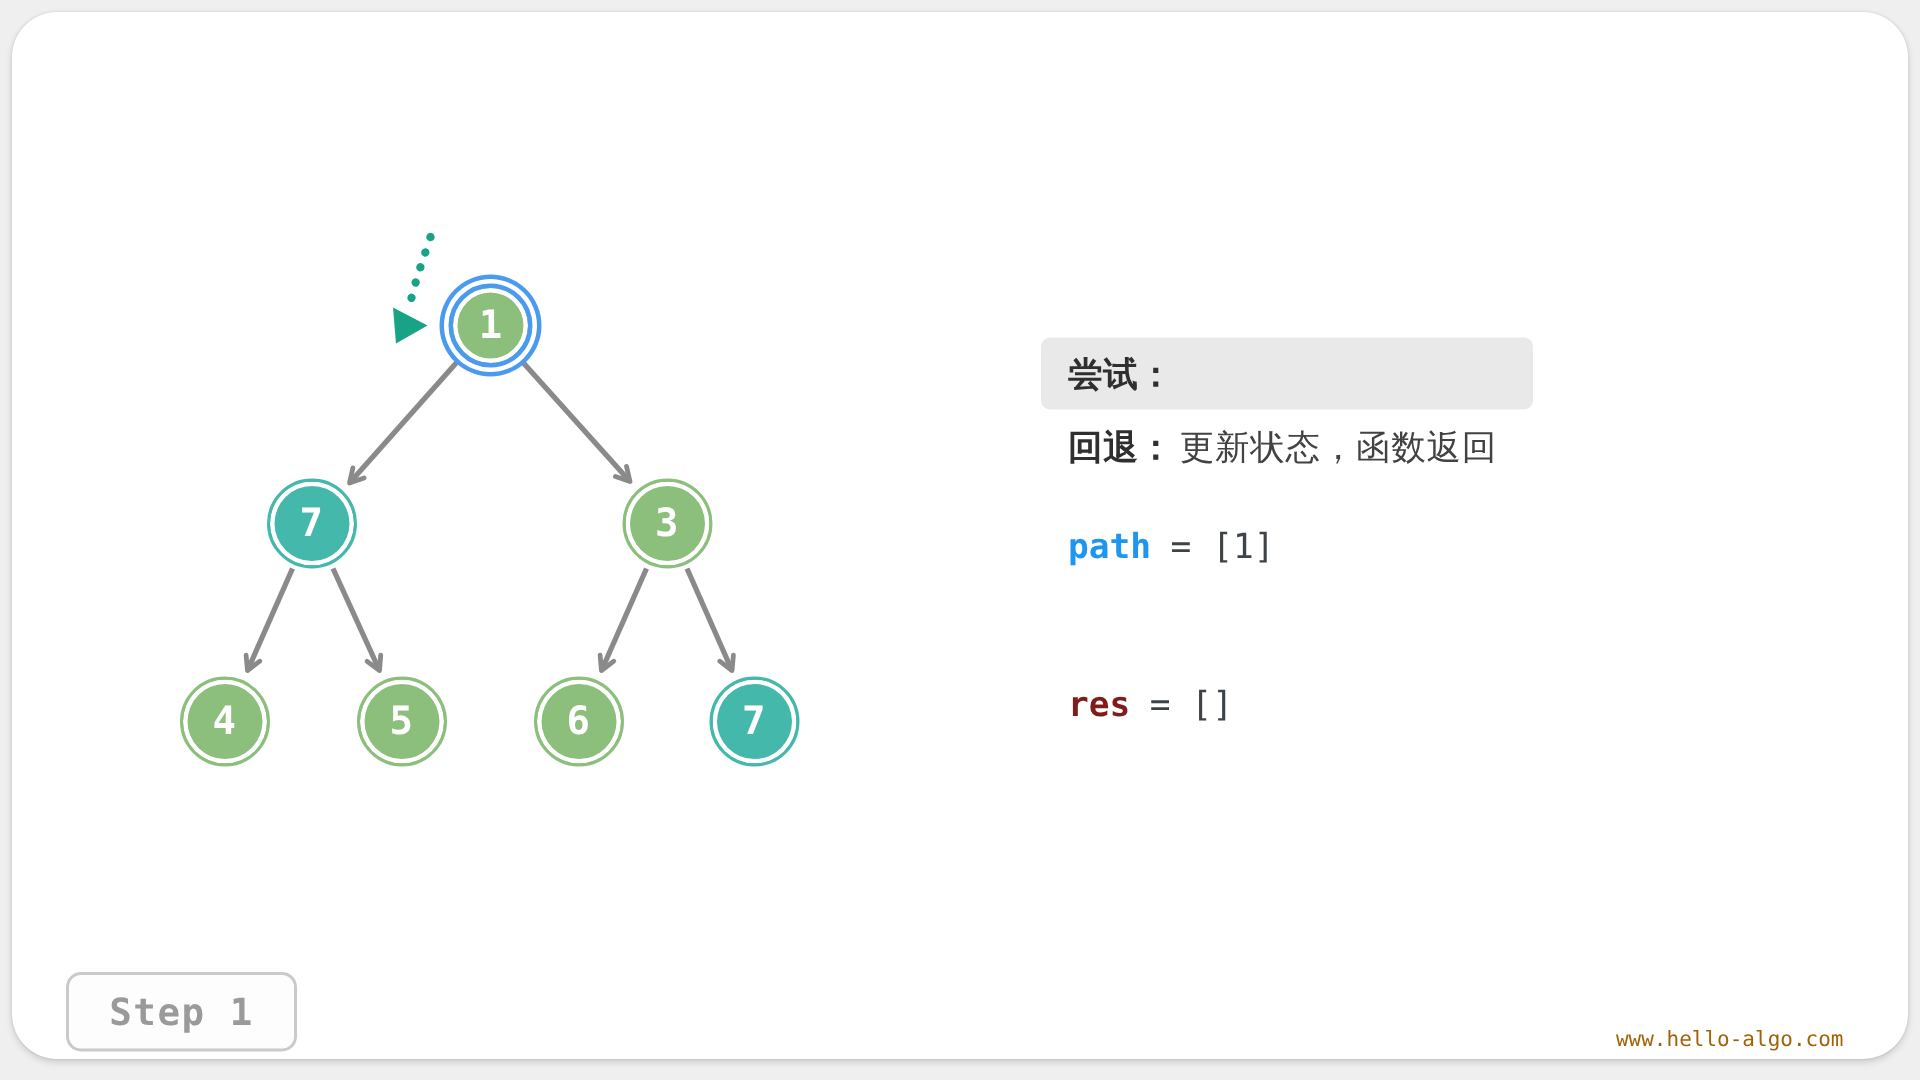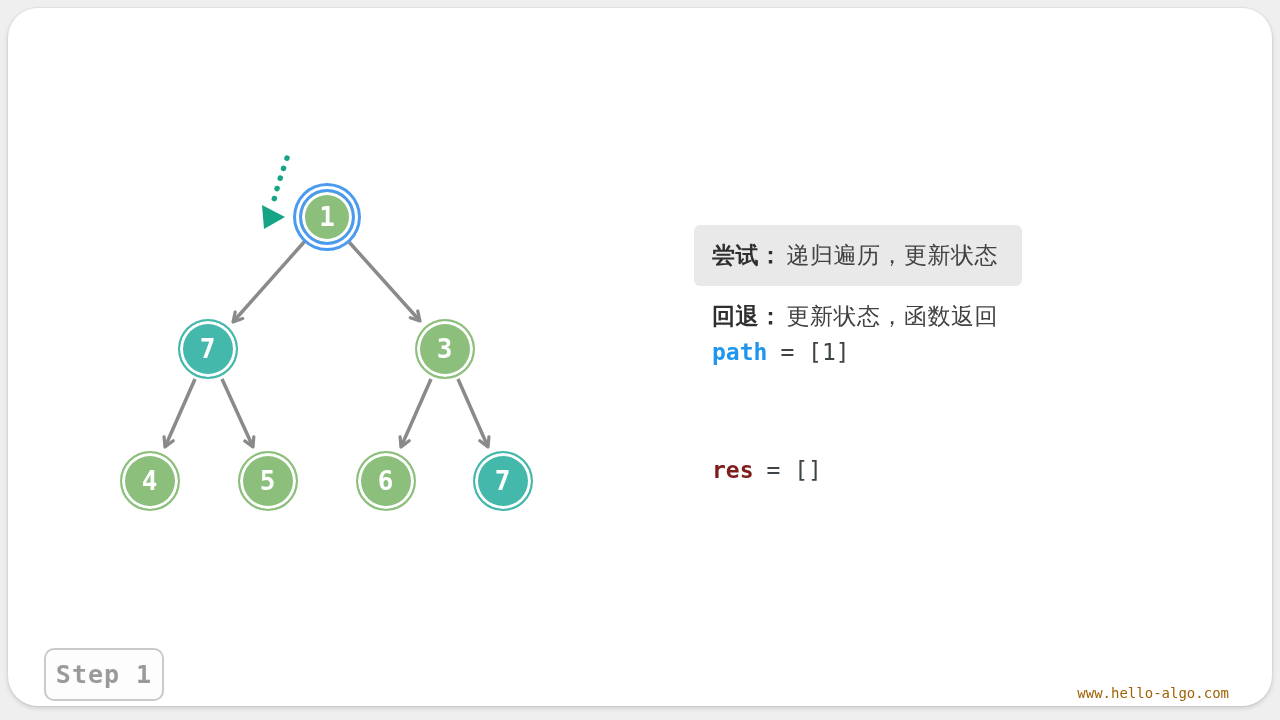--- a/index.html
+++ b/index.html
@@ -49,42 +49,42 @@
   
   .legend-line {
     position: absolute;
     display: flex; align-items: center;
     font-size: 23px; color: #424242;
     letter-spacing: 0.5px;
     white-space: nowrap;
   }
   .legend-line .lbl { font-weight: bold; color: #2f2f2f; margin-right: 4px; }
   .try-line {
-    left: 686px; top: 217px; width: 328px; height: 61px;
+    left: 686px; top: 217px; width: 328px; height: 48px;
     background: #E9E9E9; border-radius: 6px;
     padding-left: 18px; box-sizing: border-box;
   }
-  .back-line { left: 704px; top: 292px; height: 32px; }
+  .back-line { left: 704px; top: 274px; height: 32px; }
 
   .var-line {
     position: absolute;
     font-family: "DejaVu Sans Mono", monospace;
     font-size: 23px; white-space: nowrap;
   }
   .var-name { font-weight: bold; }
-  .path-line { left: 704px; top: 331px; }
+  .path-line { left: 704px; top: 344px; }
   .path-line .var-name { color: #1E96F0; }
   .res-line { left: 704px; top: 449px; }
   .res-line .var-name { color: #7f1d1d; }
   .var-val { color: #3E4347; margin-left: 13px; }
 
   
   .step-chip {
     position: absolute; left: 36px; top: 640px;
-    width: 120px; height: 53px;
+    width: 154px; height: 53px;
     background: #FDFDFD;
     border: 2px solid #CACACA; border-radius: 10px;
     box-sizing: border-box;
     display: flex; align-items: center; justify-content: center;
     font-family: "DejaVu Sans Mono", monospace;
     font-weight: bold; font-size: 25px; color: #9A9A9A;
     letter-spacing: 1px;
   }
 
   .watermark {
@@ -135,21 +135,20 @@
   </div>
   <div class="node green pos-rl">
     <span>6</span>
   </div>
   <div class="node teal pos-rr">
     <span>7</span>
   </div>
 
   <div class="legend-line try-line">
     <span class="lbl">尝试：</span>
-    <span>递归遍历，更新状态</span>
   </div>
 
   <div class="legend-line back-line">
     <span class="lbl">回退：</span>
     <span>更新状态，函数返回</span>
   </div>
 
   <div class="var-line path-line">
     <span class="var-name">path</span><span class="var-val">= [1]</span>
   </div>

